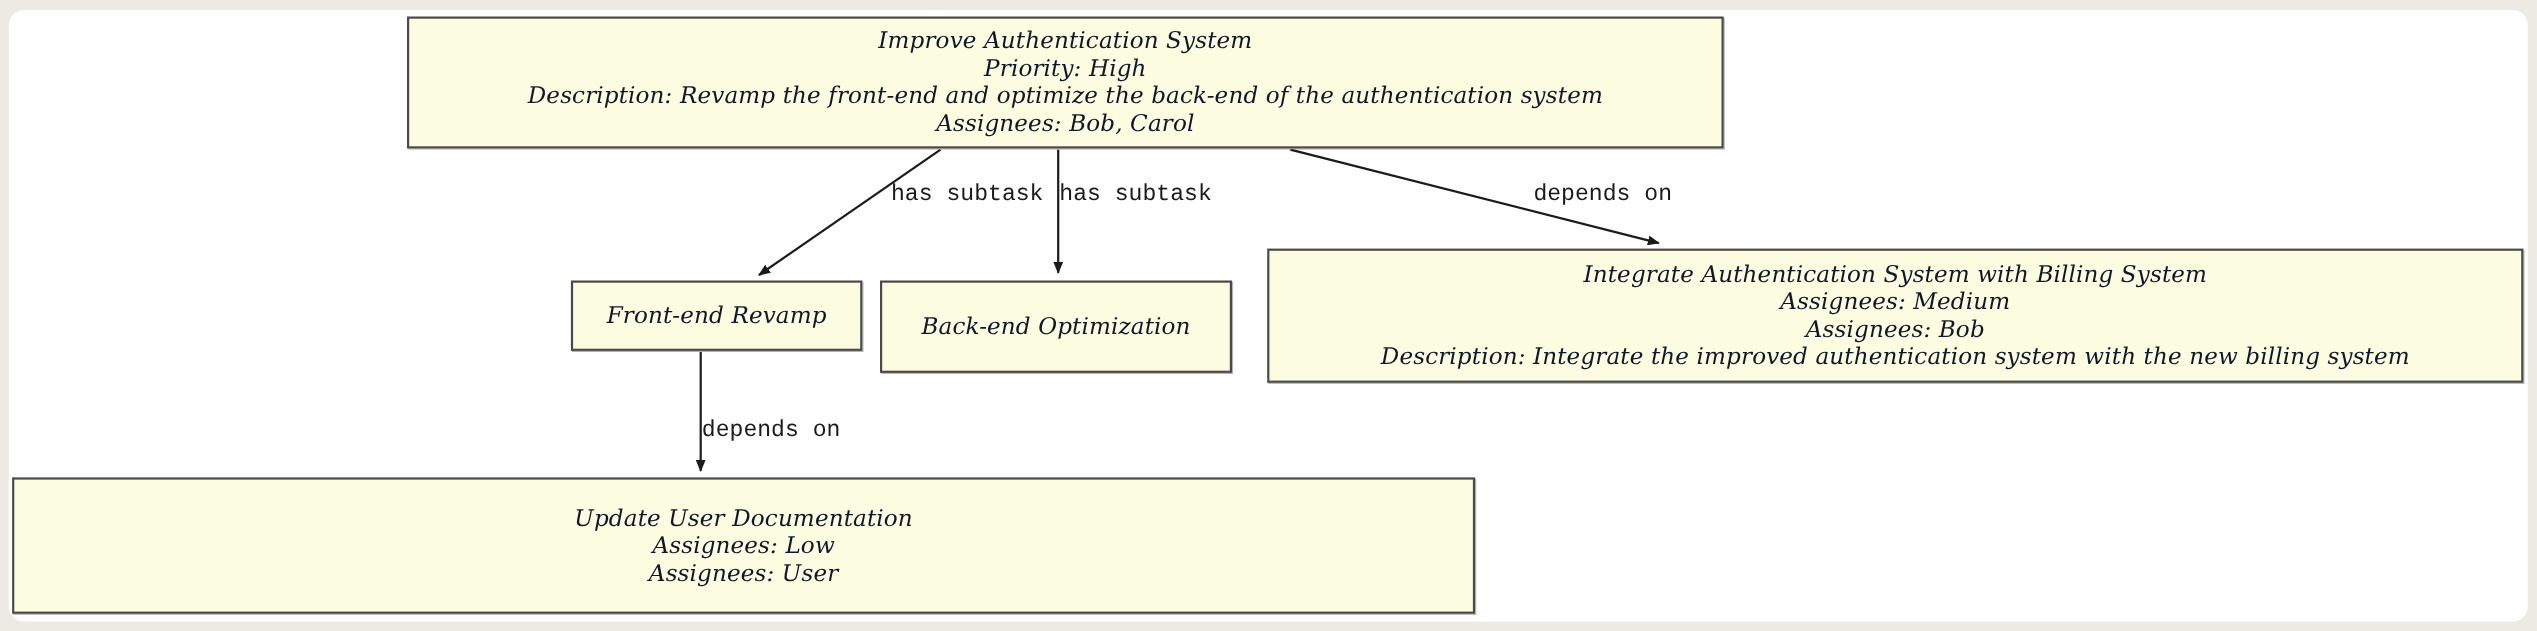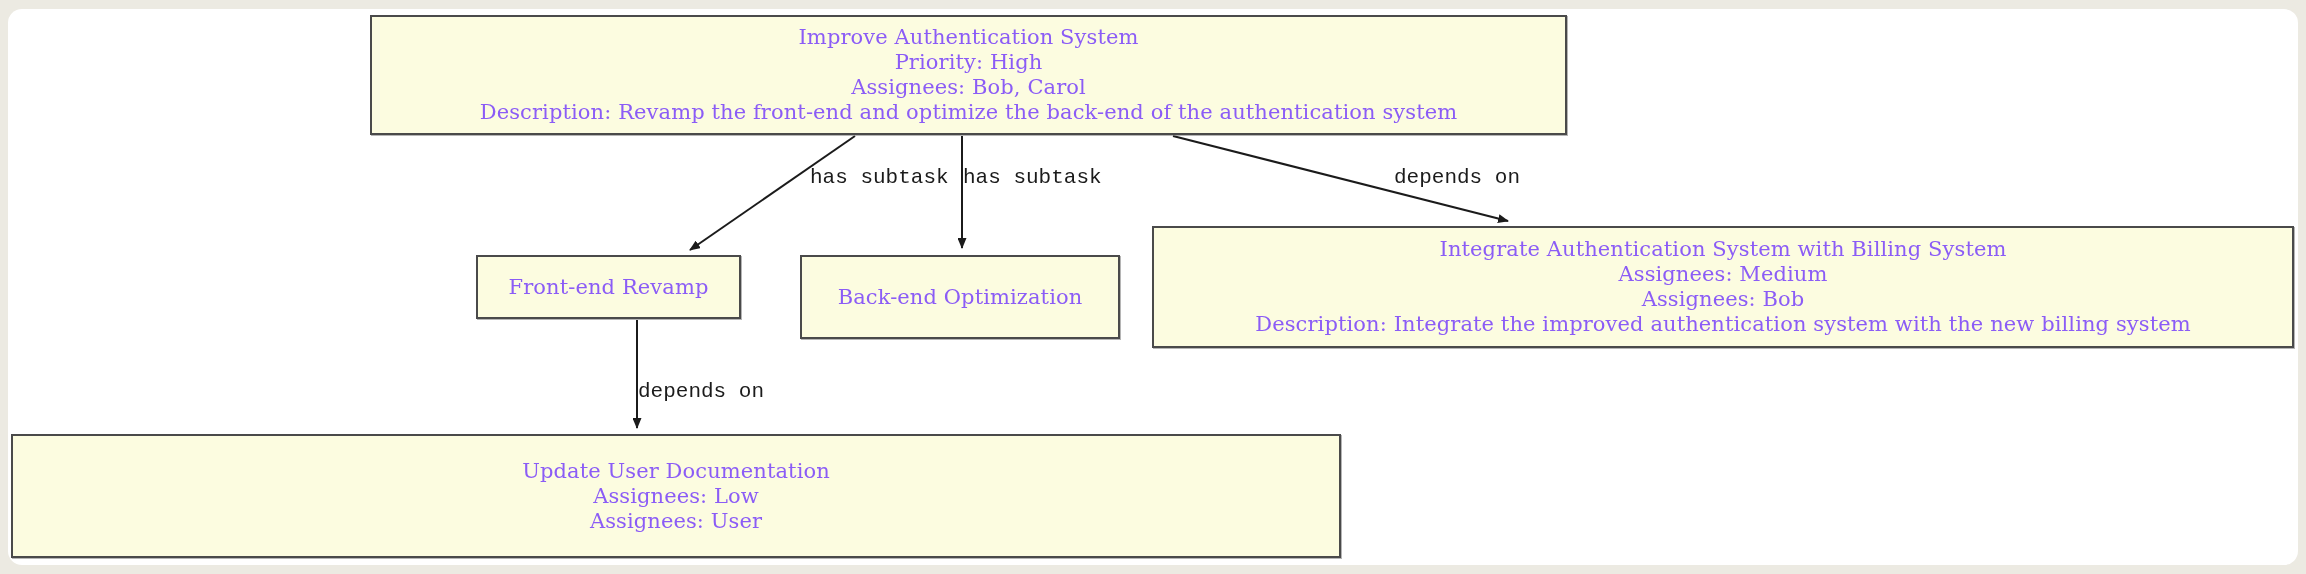--- a/index.html
+++ b/index.html
@@ -37,38 +37,39 @@
     position: absolute;
     box-sizing: border-box;
     background: #fcfce0;
     border: 2px solid #4a4a4a;
     box-shadow: 1px 1px 0 0 rgba(120,120,120,0.55);
     display: flex;
     flex-direction: column;
     align-items: center;
     justify-content: center;
     text-align: center;
-    color: #8b5cf6;
+    color: #0f172a;
     font-size: 21px;
     line-height: 25px;
     letter-spacing: 0.1px;
     white-space: nowrap;
+    font-style: italic;
   }
   .node .ln { display: block; }
   .edge-label {
     position: absolute;
     font-family: Liberation Mono, monospace;
     font-size: 21px;
     line-height: 24px;
     color: #1b1b1b;
     white-space: nowrap;
   }
   
   #node-improve-auth      { left: 370px;  top: 15px;  width: 1197px; height: 120px; }
-  #node-frontend-revamp   { left: 476px;  top: 255px; width: 265px;  height: 64px;  }
+  #node-frontend-revamp   { left: 519px;  top: 255px; width: 265px;  height: 64px;  }
   #node-backend-optimize  { left: 800px;  top: 255px; width: 320px;  height: 84px;  }
   #node-integrate-billing { left: 1152px; top: 226px; width: 1142px; height: 122px; }
   #node-update-docs       { left: 11px;   top: 434px; width: 1330px; height: 124px; }
   
   #label-has-subtask-1 { left: 810px;  top: 166px; }
   #label-has-subtask-2 { left: 963px;  top: 166px; }
   #label-depends-on-1  { left: 1394px; top: 166px; }
   #label-depends-on-2  { left: 638px;  top: 380px; }
 </style>
 </head>
@@ -106,22 +107,22 @@
 
   <div class="edge-label" id="label-has-subtask-2">has subtask</div>
 
   <div class="edge-label" id="label-depends-on-1">depends on</div>
 
   <div class="edge-label" id="label-depends-on-2">depends on</div>
 
   <div class="node" id="node-improve-auth">
     <span class="ln">Improve Authentication System</span>
     <span class="ln">Priority: High</span>
+    <span class="ln">Description: Revamp the front-end and optimize the back-end of the authentication system</span>
     <span class="ln">Assignees: Bob, Carol</span>
-    <span class="ln">Description: Revamp the front-end and optimize the back-end of the authentication system</span>
   </div>
 
   <div class="node" id="node-frontend-revamp">
     <span class="ln">Front-end Revamp</span>
   </div>
 
   <div class="node" id="node-backend-optimize">
     <span class="ln">Back-end Optimization</span>
   </div>
 

